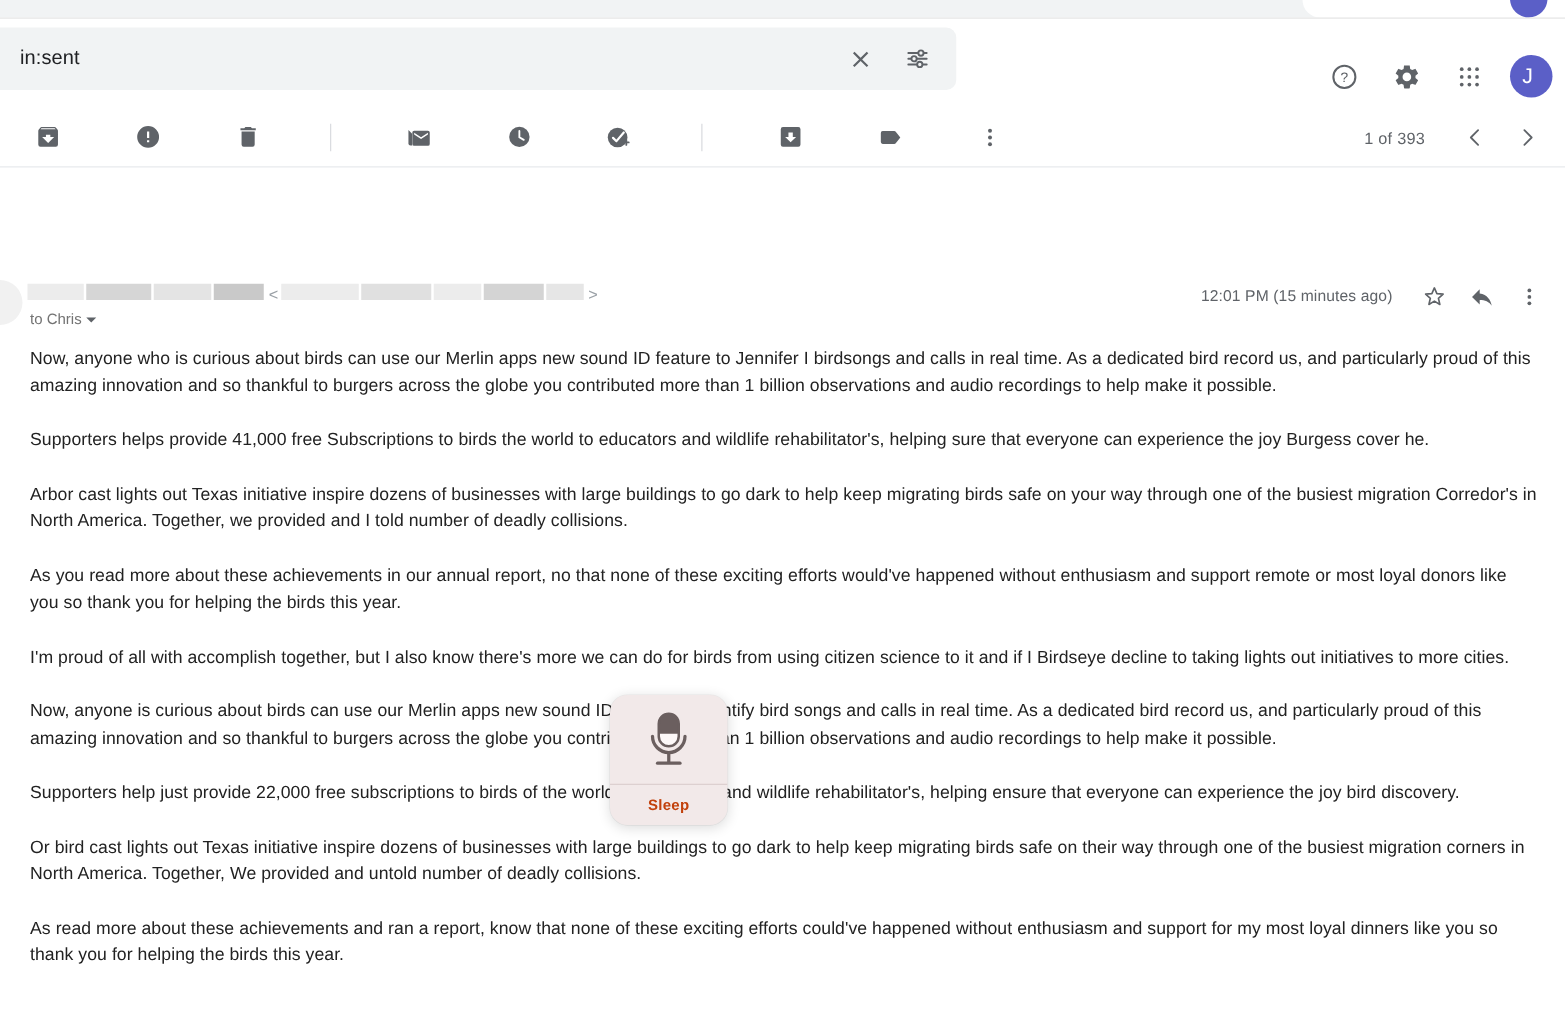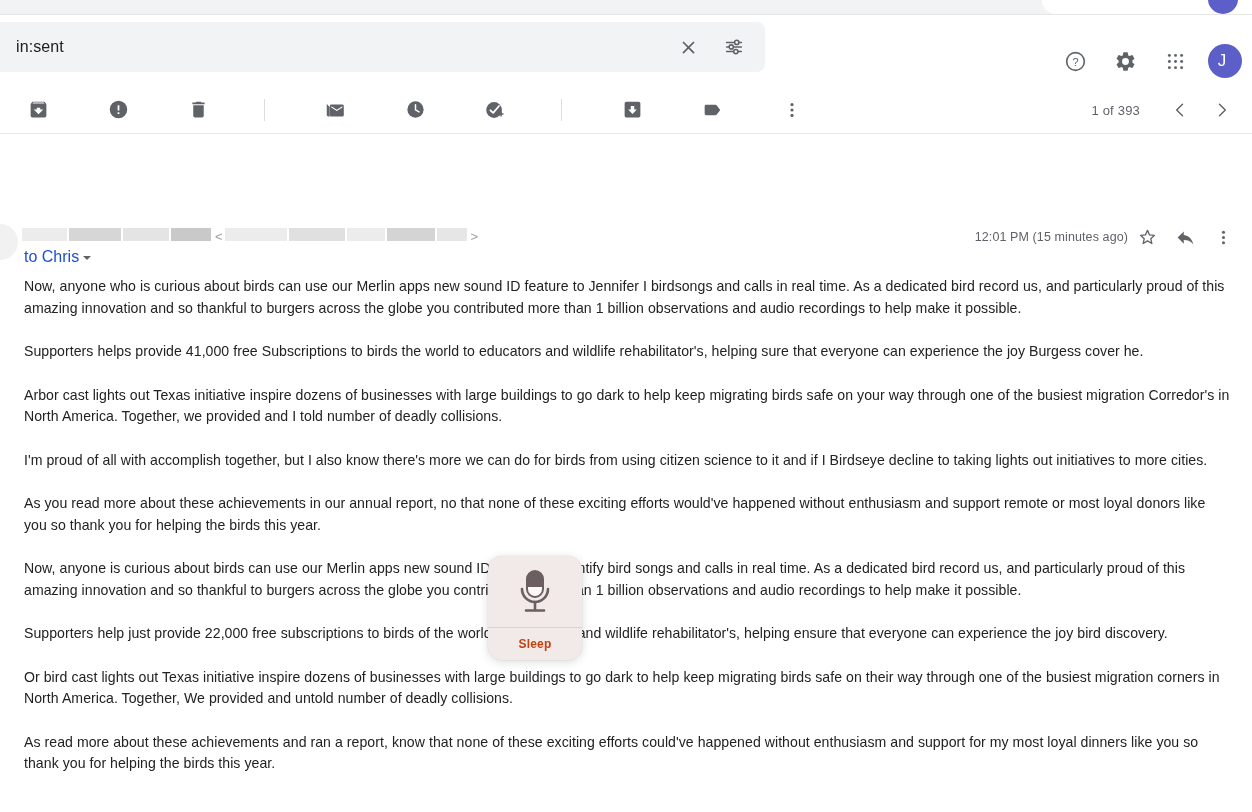--- a/index.html
+++ b/index.html
@@ -116,31 +116,31 @@
   }
   .redact-line1 { position:absolute; left:22px; top:9px; }
   .rb { display:inline-block; height:13px; margin-right:2px; }
   .angle { font-size:13px; color:#9aa0a6; margin:0 2px; }
   .sender-ghost {
     position:absolute; left:26px; top:-2px; font-size:13px;
     color:#d8d8d8; letter-spacing:1px; white-space:nowrap;
   }
   .to-line {
     position:absolute; left:24px; top:30px;
-    font-size:16px; color:#1d4ed8; display:flex; align-items:center; gap:4px;
+    font-size:12px; color:#737373; display:flex; align-items:center; gap:4px;
     cursor:pointer;
   }
   .caret-dn {
     width:0;height:0;border-left:4px solid transparent;border-right:4px solid transparent;
     border-top:4px solid #5f6368; margin-top:2px;
   }
   .msg-meta {
     position:absolute; right:10px; top:0px; display:flex; align-items:center;
   }
-  .msg-time { font-size:12.5px; color:#5f6368; letter-spacing:0.1px; }
+  .msg-time { font-size:12.5px; color:#5f6368; margin-right:14px; letter-spacing:0.1px; }
   .mm-btn {
     width:38px; height:38px; border-radius:50%;
     display:flex; align-items:center; justify-content:center; cursor:pointer;
   }
 
   
   .body-wrap {
     position:absolute; top:276px; left:0; width:1252px; height:536px;
     padding:0 22px 0 24px;
   }
@@ -344,22 +344,22 @@
             </g>
         </svg>
       </div>
     </div>
   </div>
 
   <div class="body-wrap">
     <p>Now, anyone who is curious about birds can use our Merlin apps new sound ID feature to Jennifer I birdsongs and calls in real time. As a dedicated bird record us, and particularly proud of this amazing innovation and so thankful to burgers across the globe you contributed more than 1 billion observations and audio recordings to help make it possible.</p>
     <p>Supporters helps provide 41,000 free Subscriptions to birds the world to educators and wildlife rehabilitator's, helping sure that everyone can experience the joy Burgess cover he.</p>
     <p>Arbor cast lights out Texas initiative inspire dozens of businesses with large buildings to go dark to help keep migrating birds safe on your way through one of the busiest migration Corredor's in North America. Together, we provided and I told number of deadly collisions.</p>
+    <p>As you read more about these achievements in our annual report, no that none of these exciting efforts would've happened without enthusiasm and support remote or most loyal donors like you so thank you for helping the birds this year.</p>
     <p>I'm proud of all with accomplish together, but I also know there's more we can do for birds from using citizen science to it and if I Birdseye decline to taking lights out initiatives to more cities.</p>
-    <p>As you read more about these achievements in our annual report, no that none of these exciting efforts would've happened without enthusiasm and support remote or most loyal donors like you so thank you for helping the birds this year.</p>
     <p>Now, anyone is curious about birds can use our Merlin apps new sound ID feature to identify bird songs and calls in real time. As a dedicated bird record us, and particularly proud of this amazing innovation and so thankful to burgers across the globe you contributed more than 1 billion observations and audio recordings to help make it possible.</p>
     <p>Supporters help just provide 22,000 free subscriptions to birds of the world to educators and wildlife rehabilitator's, helping ensure that everyone can experience the joy bird discovery.</p>
     <p>Or bird cast lights out Texas initiative inspire dozens of businesses with large buildings to go dark to help keep migrating birds safe on their way through one of the busiest migration corners in North America. Together, We provided and untold number of deadly collisions.</p>
     <p>As read more about these achievements and ran a report, know that none of these exciting efforts could've happened without enthusiasm and support for my most loyal dinners like you so thank you for helping the birds this year.</p>
   </div>
 
   <div class="dictation">
     <div class="dictation-mic">
       <svg width="42" height="50" viewBox="0 0 42 50">
         <defs>

